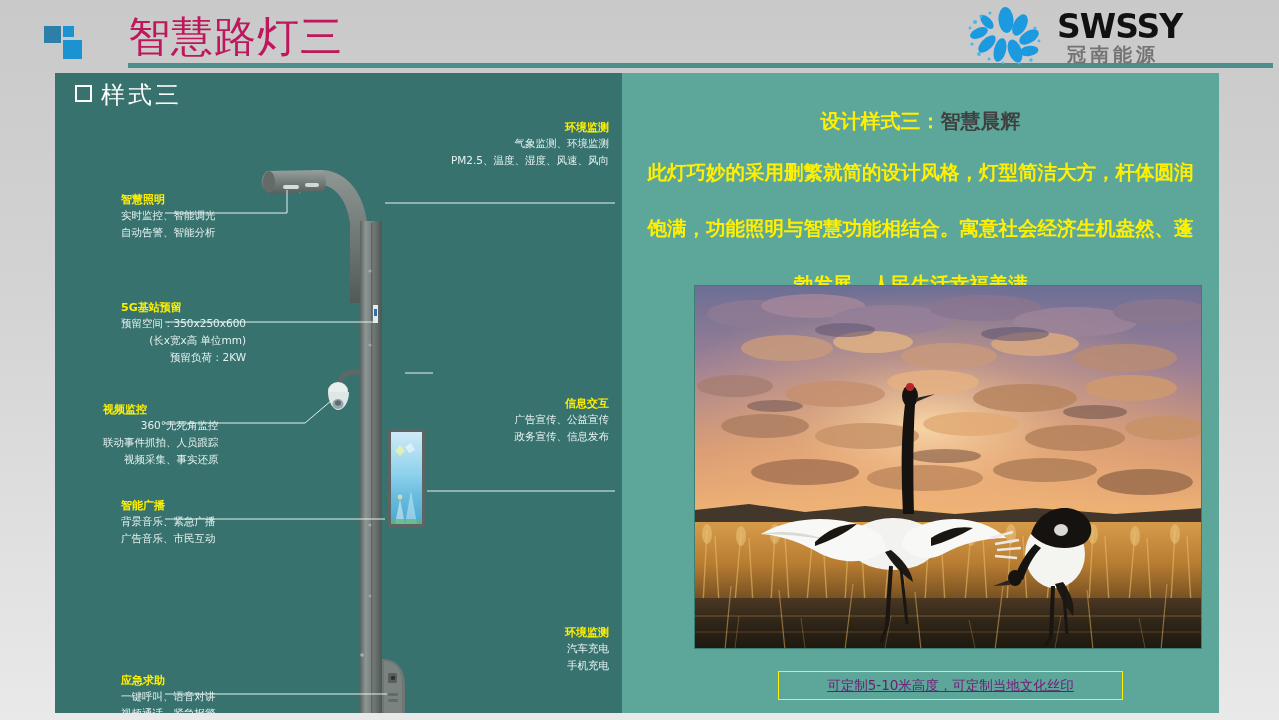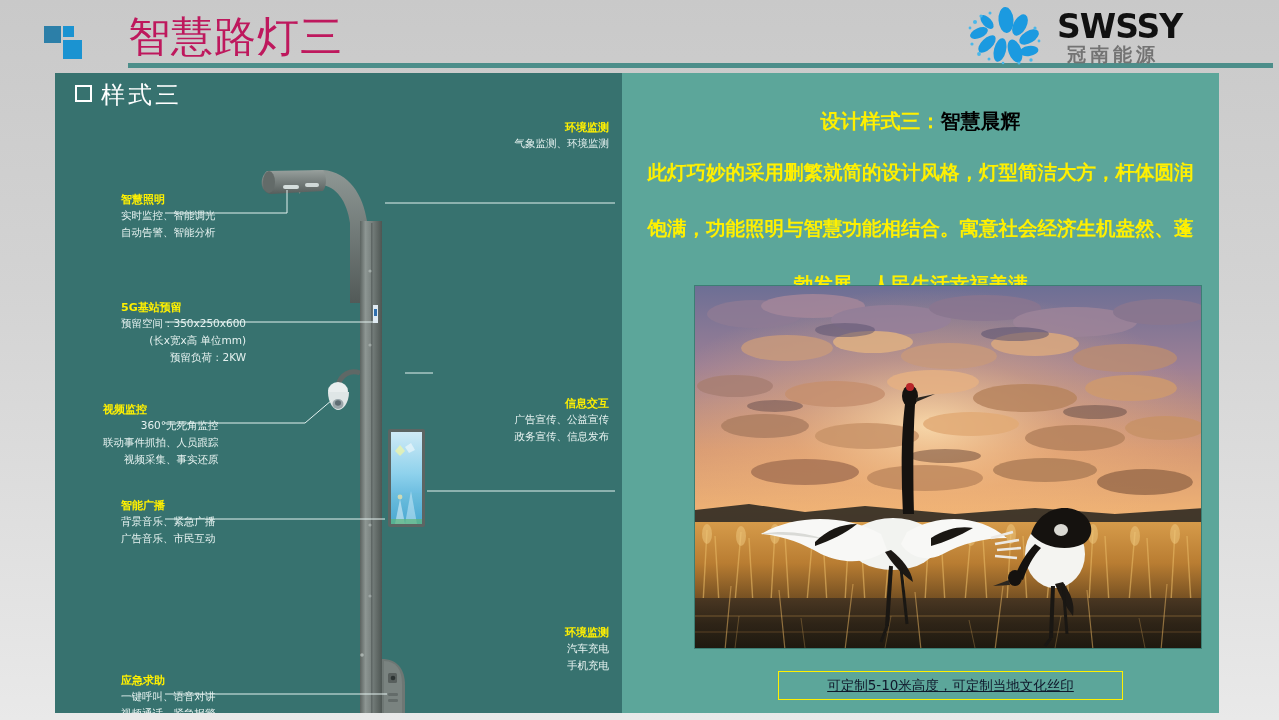--- a/index.html
+++ b/index.html
@@ -85,37 +85,37 @@
   
   #right-panel {
     position:absolute; left:622px; top:73px; width:597px; height:640px;
     background:#5CA69A;
   }
   #rp-title {
     position:absolute; left:0; top:35px; width:597px; text-align:center;
     font-size:20px; font-weight:bold; color:#FFF000; line-height:26px;
     font-family:"DejaVu Sans","Liberation Sans",sans-serif;
   }
-  #rp-title .accent { color:#000000; }
+  #rp-title .accent { color:#404040; }
   #rp-body {
     position:absolute; left:16px; top:72px; width:565px;
     font-size:19.5px; font-weight:bold; color:#FFF000;
     line-height:56px; text-align:center;
     font-family:"DejaVu Sans","Liberation Sans",sans-serif;
   }
   #photo {
     position:absolute; left:72px; top:212px; width:508px; height:364px;
     border:1px solid #3c7e74; overflow:hidden;
   }
   #caption-box {
     position:absolute; left:156px; top:598px; width:345px; height:29px;
     border:1.5px solid #FFF000; display:flex; align-items:center; justify-content:center;
   }
   #caption-text {
-    font-size:13.5px; color:#0f172a; text-decoration:underline;
+    font-size:13.5px; color:#701a75; text-decoration:underline;
     font-family:"DejaVu Sans","Liberation Sans",sans-serif; white-space:nowrap;
   }
 </style>
 </head>
 <body>
 
 <div id="header">
   <div class="hdr-squares">
     <div class="sq a"></div>
     <div class="sq b"></div>
@@ -259,20 +259,21 @@
 
   <div class="callout" style="left:66px; top:120px;">
     <div class="ttl">智慧照明</div>
     <div class="ln">实时监控、智能调光</div>
     <div class="ln">自动告警、智能分析</div>
   </div>
 
   <div class="callout right" style="right:20px; top:48px; width:300px;">
     <div class="ttl">环境监测</div>
     <div class="ln">气象监测、环境监测</div>
+    <div class="ln">PM2.5、温度、湿度、风速、风向</div>
   </div>
 
   <div class="callout" style="left:66px; top:228px;">
     <div class="ttl">5G基站预留</div>
     <div class="ln">预留空间：350x250x600</div>
     <div class="ln">(长x宽x高 单位mm)</div>
     <div class="ln">预留负荷：2KW</div>
   </div>
 
   <div class="callout" style="left:48px; top:330px;">

